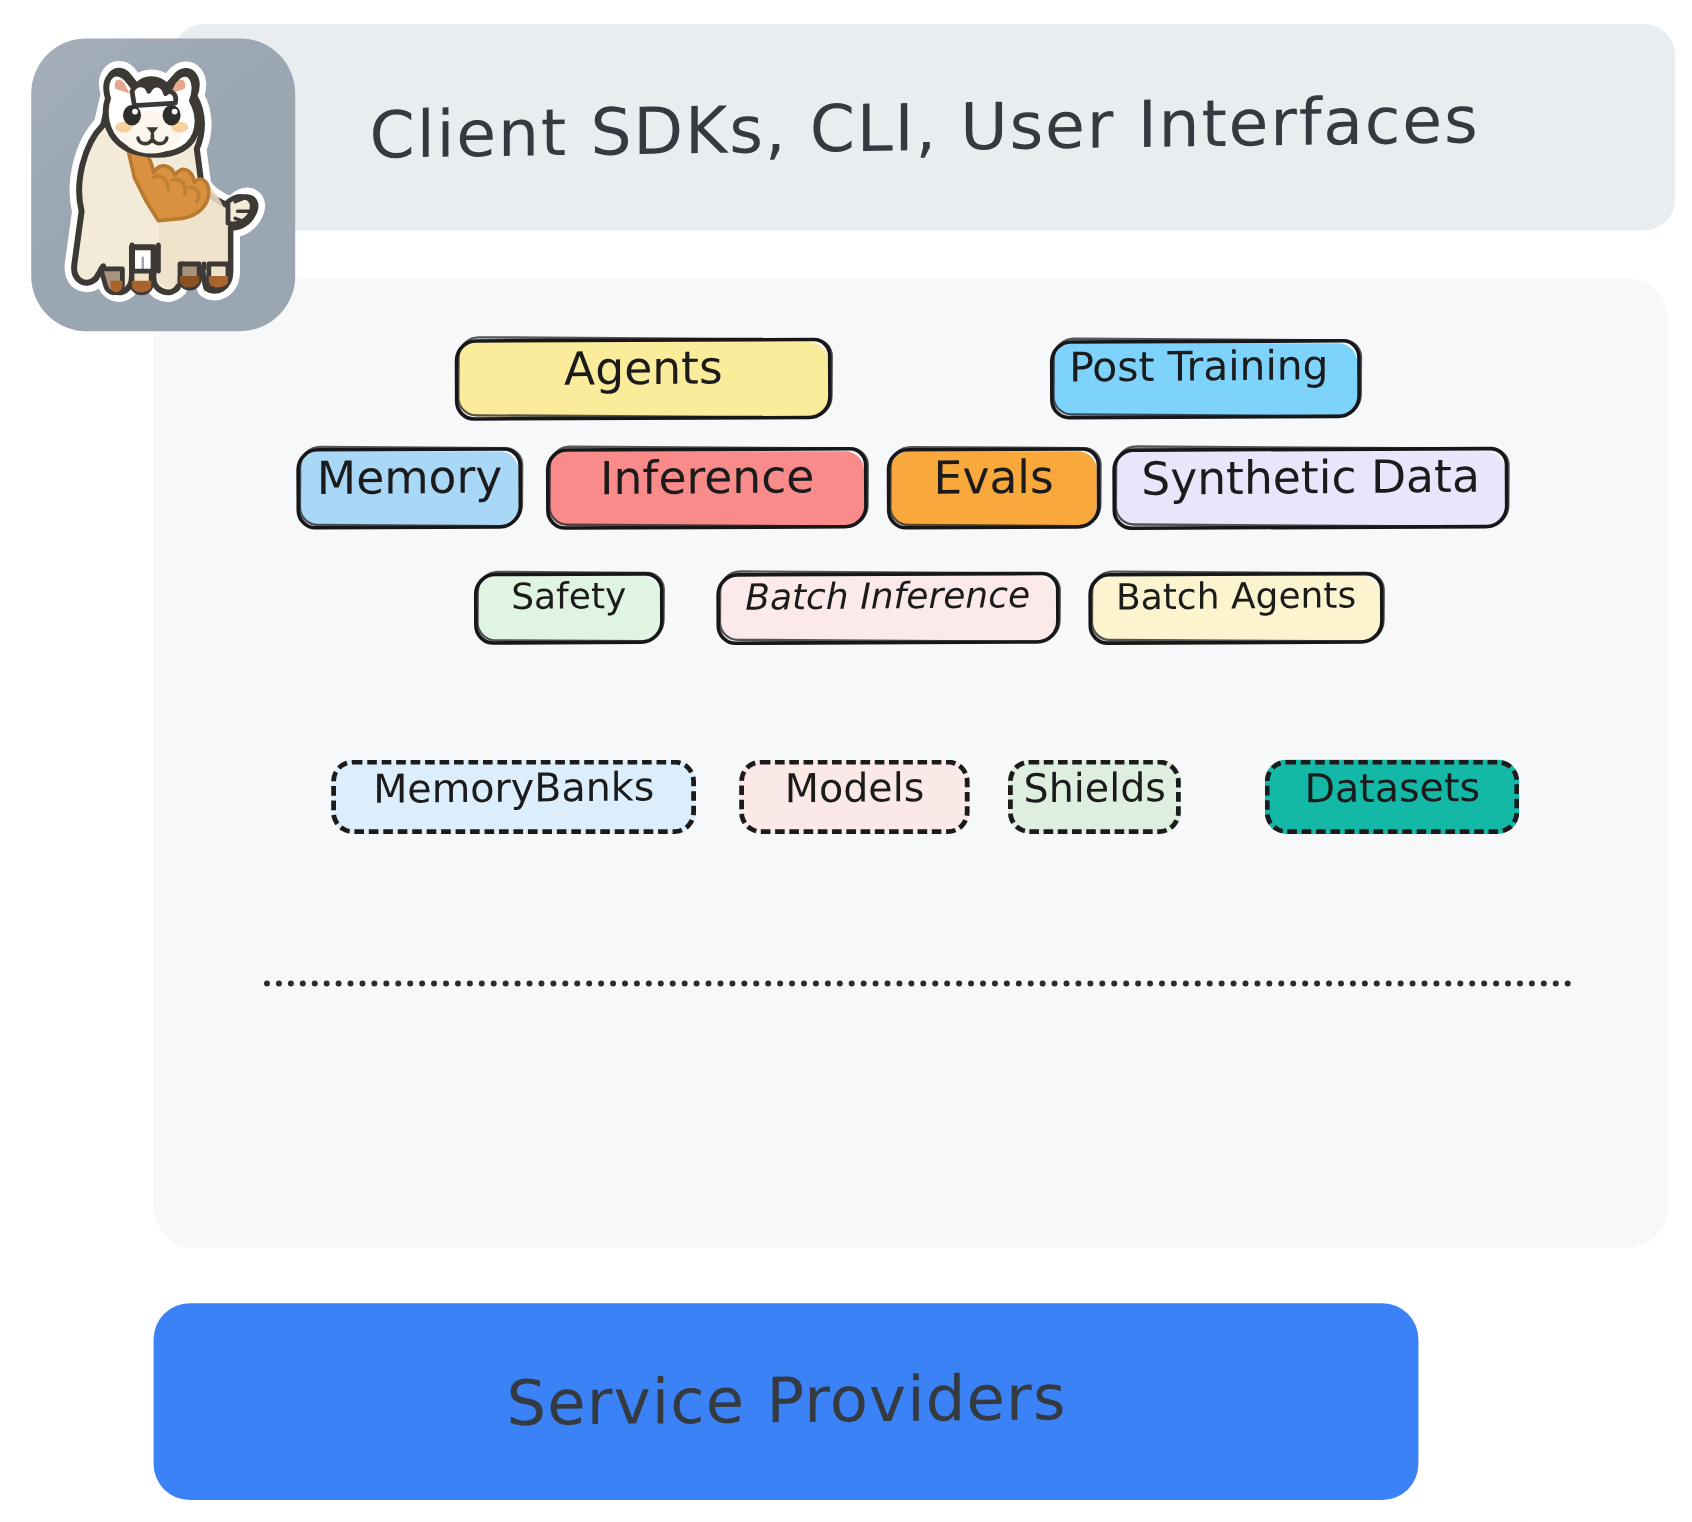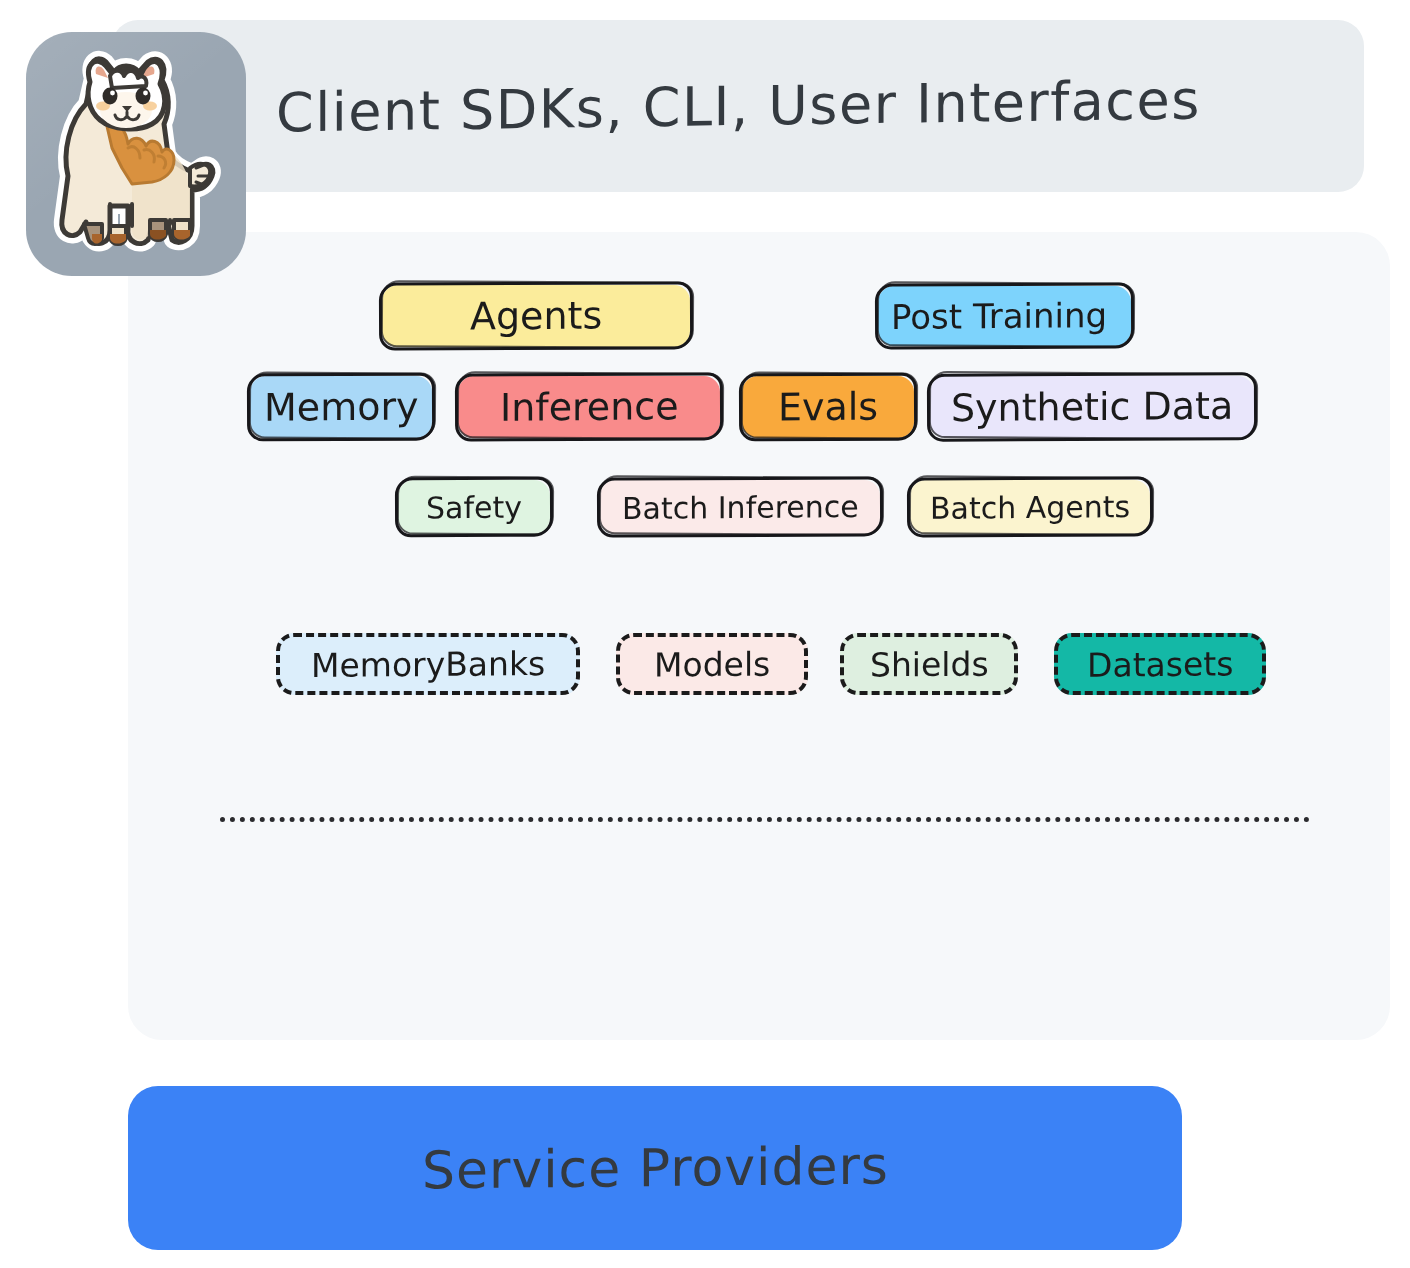--- a/index.html
+++ b/index.html
@@ -11,21 +11,21 @@
     width: 1410px;
     height: 1268px;
     position: relative;
     font-family: "DejaVu Sans", sans-serif;
     overflow: hidden;
   }
 
   
   #header-panel {
     position: absolute;
-    left: 112px;
+    left: 144px;
     top: 20px;
     width: 1252px;
     height: 172px;
     background: #e9edf0;
     border-radius: 26px;
     display: flex;
     align-items: center;
     justify-content: center;
   }
   #header-title {
@@ -82,21 +82,21 @@
   }
   #row-agents   { left: 0; top: 84px;  width: 1262px; }
   #row-core     { left: 0; top: 175px; width: 1262px; }
   #row-aux      { left: 0; top: 275px; width: 1262px; }
   #row-resource { left: 0; top: 432px; width: 1262px; }
 
   
   .sk-box {
     position: relative;
     display: inline-flex;
-    align-items: center;
+    align-items: flex-start;
     justify-content: center;
     box-sizing: border-box;
     border-radius: 16px;
     color: #1b1b1b;
     font-family: "DejaVu Sans", sans-serif;
     white-space: nowrap;
   }
   .sk-box .lbl {
     position: relative;
     z-index: 3;
@@ -274,35 +274,35 @@
         <span class="lbl">Evals</span>
       </div>
       <div class="sk-box big solid" style="position: absolute; left: 802px; width: 324px; background: rgb(233, 230, 251);">
         <span class="lbl">Synthetic Data</span>
       </div>
     </div>
   <div class="row" id="row-aux">
       <div class="sk-box small solid" style="position: absolute; left: 270px; width: 152px; background: rgb(223, 244, 225);">
         <span class="lbl">Safety</span>
       </div>
-      <div class="sk-box small solid" style="position: absolute; left: 472px; width: 280px; background: rgb(251, 234, 233);">
+      <div class="sk-box small solid" style="position: absolute; left: 472px; width: 280px; background: rgb(251, 234, 233); font-style: italic;">
         <span class="lbl">Batch Inference</span>
       </div>
       <div class="sk-box small solid" style="position: absolute; left: 782px; width: 240px; background: rgb(251, 244, 207);">
         <span class="lbl">Batch Agents</span>
       </div>
     </div>
   <div class="row" id="row-resource">
       <div class="sk-box dashsm dashed-box" style="position: absolute; left: 148px; width: 304px; background: rgb(220, 238, 251);">
         <span class="lbl">MemoryBanks</span>
       </div>
       <div class="sk-box dashsm dashed-box" style="position: absolute; left: 488px; width: 192px; background: rgb(251, 233, 231);">
         <span class="lbl">Models</span>
       </div>
-      <div class="sk-box dashsm dashed-box" style="position: absolute; left: 712px; width: 178px; background: rgb(222, 239, 224);">
+      <div class="sk-box dashsm dashed-box" style="position: absolute; left: 712px; width: 144px; background: rgb(222, 239, 224);">
         <span class="lbl">Shields</span>
       </div>
       <div class="sk-box dashsm dashed-box" style="position: absolute; left: 926px; width: 212px; background: #14b8a6;">
         <span class="lbl">Datasets</span>
       </div>
     </div>
 
   <div id="separator"></div>
 
 </div>

